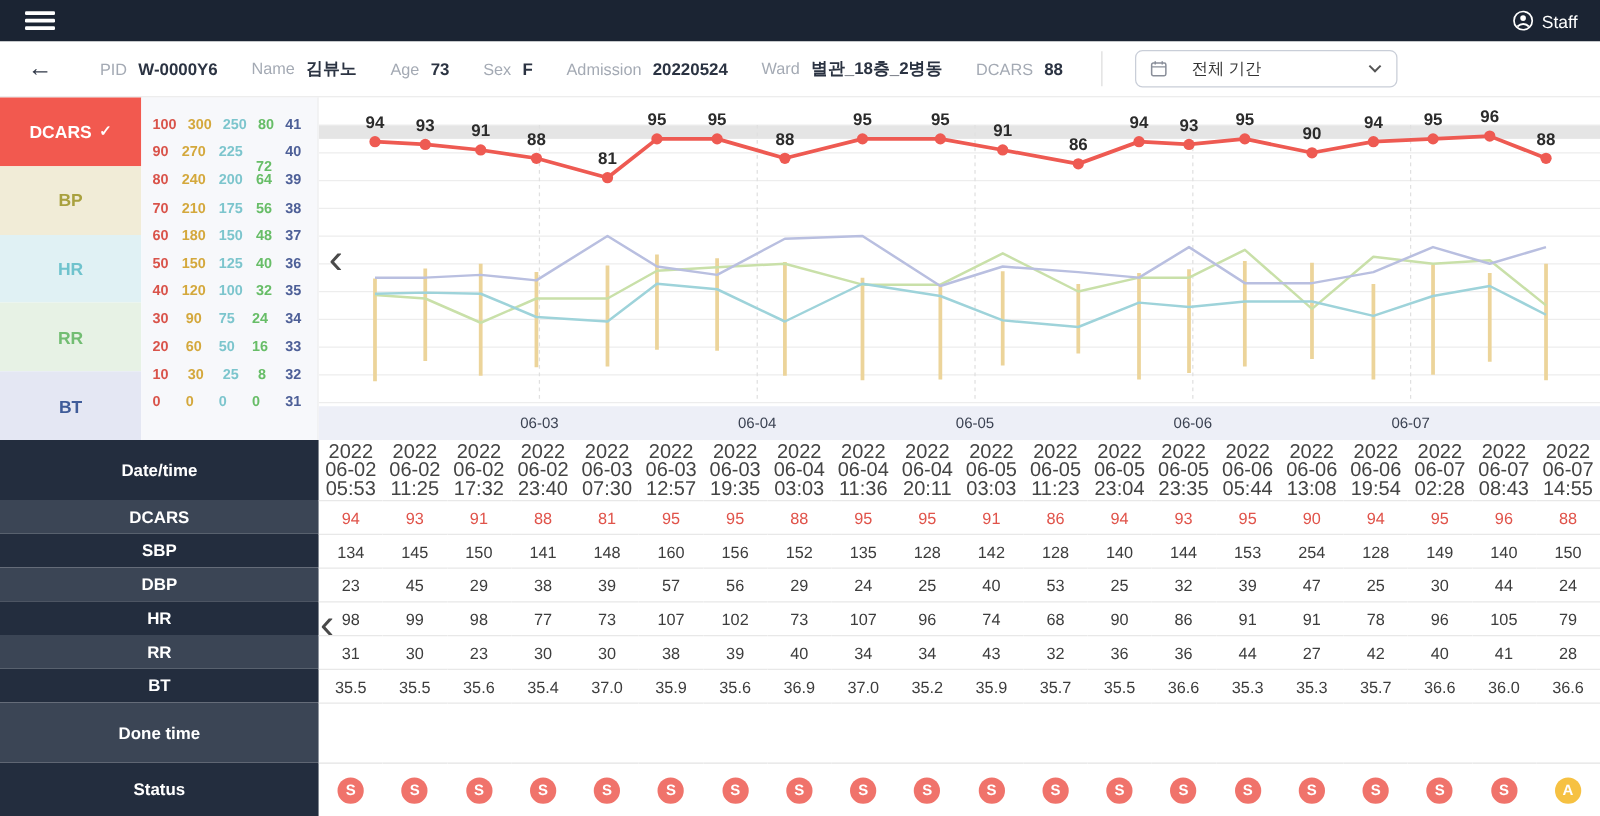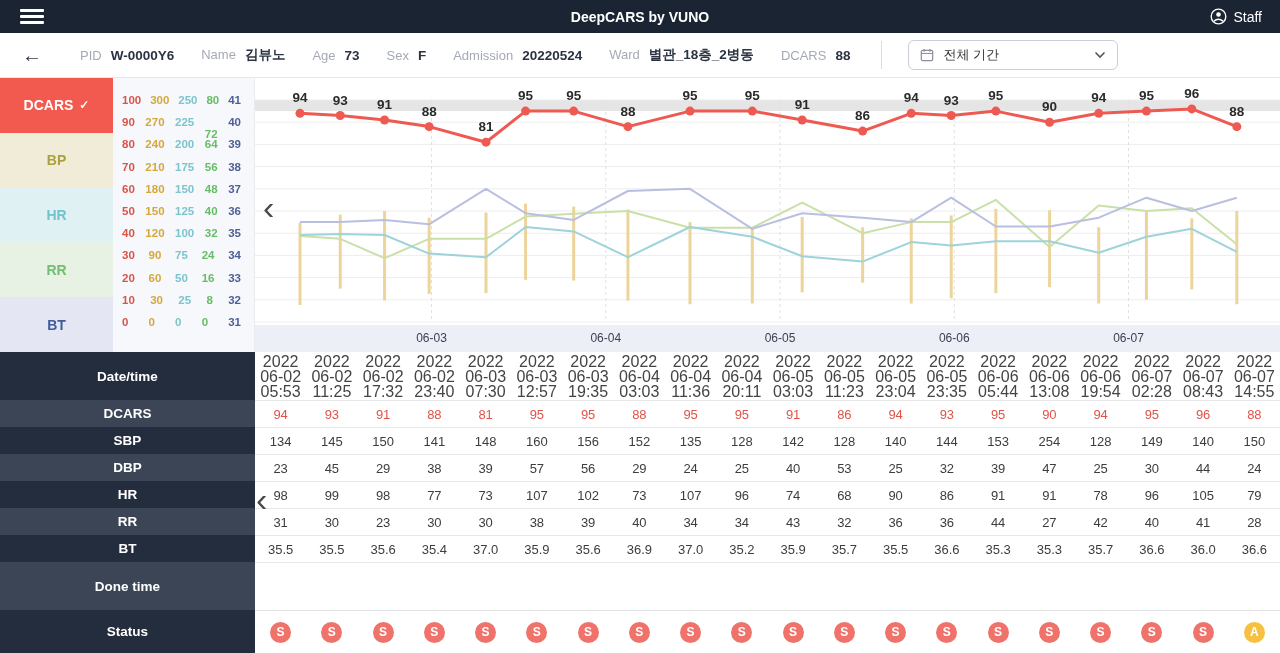--- a/index.html
+++ b/index.html
@@ -13,21 +13,21 @@
   .topbar-title { position:absolute; left:0; right:0; text-align:center; font-size:14px; font-weight:bold; }
   .staff { position:absolute; right:18px; display:flex; align-items:center; gap:6px; font-size:14px; cursor:pointer; }
 
   
   .patient-bar { height:45px; background:#fff; border-bottom:1px solid #e7e7e7; display:flex; align-items:center; }
   .back-arrow { margin:0 38px 0 22px; font-size:20px; color:#2e3646; cursor:pointer; }
   .pfield { display:flex; align-items:baseline; gap:9px; margin-right:27px; white-space:nowrap; }
   .flabel { color:#a4aab4; font-size:13px; }
   .fvalue { color:#2b3342; font-size:13.5px; font-weight:bold; }
   .vdivider { width:1px; height:28px; background:#ddd; margin:0 26px 0 4px; }
-  .period-box { width:210px; height:30px; border:1px solid #c9ced8; border-radius:6px; display:flex; align-items:center; padding:0 11px; gap:9px; cursor:pointer; background:#fff; }
+  .period-box { width:210px; height:30px; border:1px solid #c9ced8; border-radius:6px; display:flex; align-items:center; padding:0 11px; gap:19px; cursor:pointer; background:#fff; }
   .period-box .ptext { flex:1; font-size:13px; color:#333; }
 
   
   .content { display:flex; height:274px; }
   .sidebar { width:255px; display:flex; height:274px; }
   .param-col { width:113px; display:flex; flex-direction:column; }
   .param-block { height:54.8px; display:flex; align-items:center; justify-content:center; gap:6px; font-size:14px; font-weight:bold; cursor:pointer; }
   .scale-col { width:142px; background:#f7f8fb; border-right:1px solid #ececec; padding-top:11px; }
   .scale-row { height:22.2px; display:flex; align-items:center; justify-content:space-between; padding:0 13px 0 9px; font-size:11.5px; font-weight:bold; }
   .chart-wrap { width:1025px; position:relative; background:#fff; }
@@ -56,21 +56,20 @@
 </style>
 </head>
 <body>
 
 <div class="topbar">
   <div class="hamburger">
     <span></span>
       <span></span>
       <span></span>
   </div>
-  <div class="topbar-title">DeepCARS by VUNO</div>
   <div class="staff">
     <svg width="17" height="17" viewBox="0 0 20 20">
       <circle cx="10" cy="10" r="8.6" fill="none" stroke="#fff" stroke-width="1.6"></circle>
       <circle cx="10" cy="7.6" r="2.7" fill="#fff"></circle>
       <path d="M4.6 15.6 Q10 10.8 15.4 15.6" fill="none" stroke="#fff" stroke-width="1.8"></path>
     </svg>
     <span>Staff</span>
   </div>
 </div>
 

